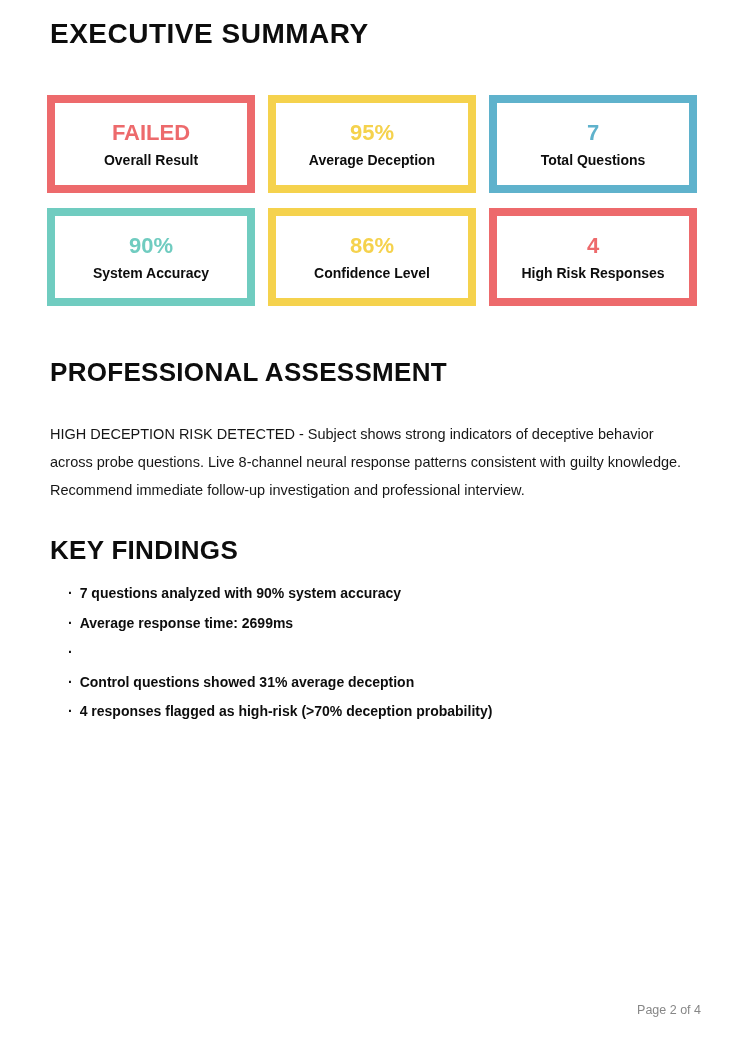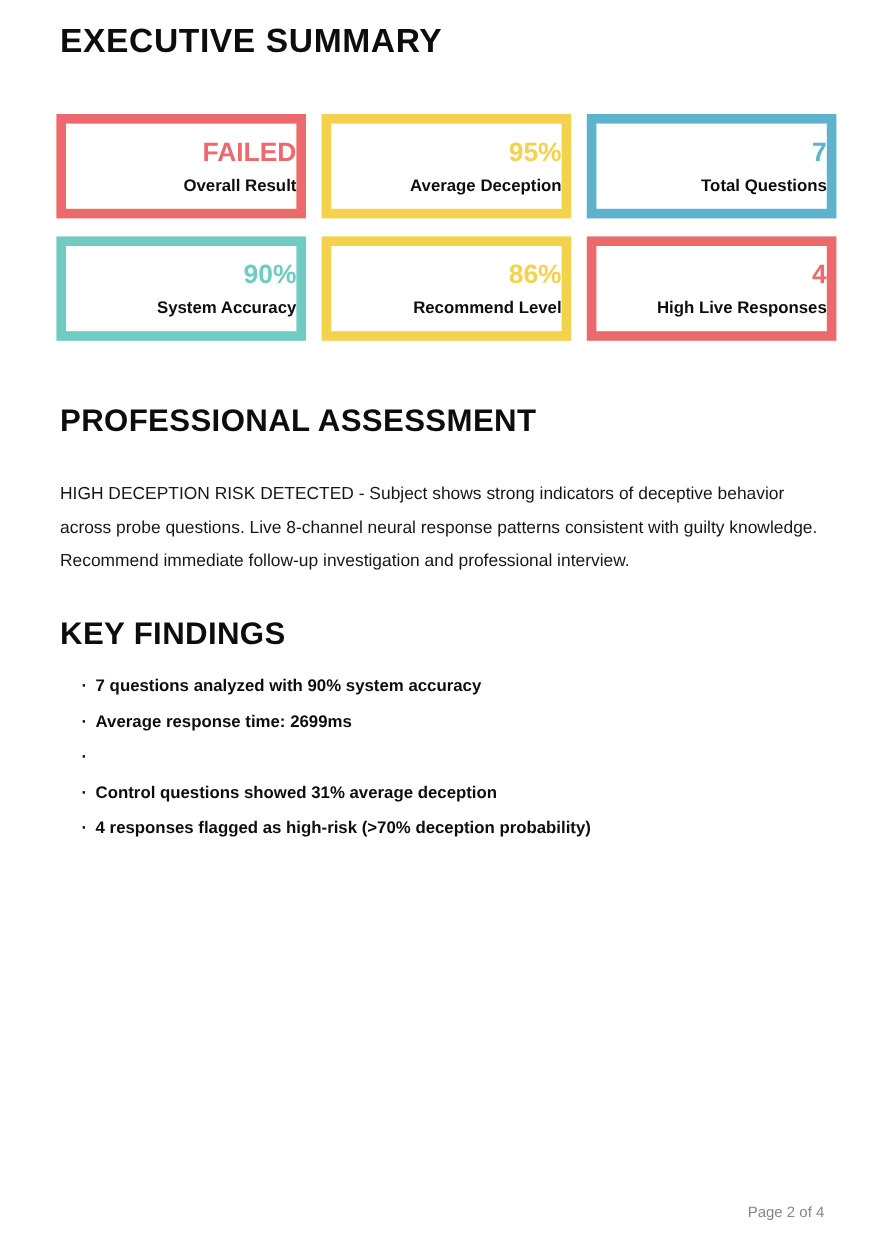--- a/index.html
+++ b/index.html
@@ -22,26 +22,26 @@
   }
 
   .stats-grid {
     margin-top: 45px;
     display: grid;
     grid-template-columns: repeat(3, 1fr);
     column-gap: 13px;
     row-gap: 15px;
   }
   .stat-card {
-    height: 87px;
+    height: 98px;
     background: #ffffff;
     border: 8px solid #cccccc; 
     display: flex;
     flex-direction: column;
-    align-items: flex-end;
+    align-items: center;
     justify-content: center;
     gap: 9px;
   }
   .stat-value {
     font-size: 22px;
     font-weight: bold;
     line-height: 1;
   }
   .stat-label {
     font-size: 14px;
@@ -83,21 +83,21 @@
     align-items: baseline;
   }
   .bullet-dot {
     font-weight: bold;
     margin-right: 7px;
   }
 
   .page-footer {
     position: absolute;
     top: 1003px;
-    right: 56px;
+    right: 42px;
     font-size: 12.5px;
     color: #878787;
   }
 </style>
 </head>
 <body>
 
 <div class="page">
 
   <h1 class="doc-title">EXECUTIVE SUMMARY</h1>
@@ -114,25 +114,25 @@
     <div class="stat-card" style="border-color: rgb(95, 178, 204);">
       <div class="stat-value" style="color: rgb(95, 178, 204);">7</div>
       <div class="stat-label">Total Questions</div>
     </div>
     <div class="stat-card" style="border-color: rgb(112, 204, 192);">
       <div class="stat-value" style="color: rgb(112, 204, 192);">90%</div>
       <div class="stat-label">System Accuracy</div>
     </div>
     <div class="stat-card" style="border-color: rgb(245, 210, 77);">
       <div class="stat-value" style="color: rgb(245, 210, 77);">86%</div>
-      <div class="stat-label">Recommend Level</div>
+      <div class="stat-label">Confidence Level</div>
     </div>
     <div class="stat-card" style="border-color: rgb(237, 106, 108);">
       <div class="stat-value" style="color: rgb(237, 106, 108);">4</div>
-      <div class="stat-label">High Live Responses</div>
+      <div class="stat-label">High Risk Responses</div>
     </div>
   </div>
 
   <div class="assessment-section">
     <h2 class="section-heading">PROFESSIONAL ASSESSMENT</h2>
     <p class="assessment-body">HIGH DECEPTION RISK DETECTED - Subject shows strong indicators of deceptive behavior across probe questions. Live 8-channel neural response patterns consistent with guilty knowledge. Recommend immediate follow-up investigation and professional interview.</p>
   </div>
 
   <div class="findings-section">
     <h2 class="section-heading">KEY FINDINGS</h2>

